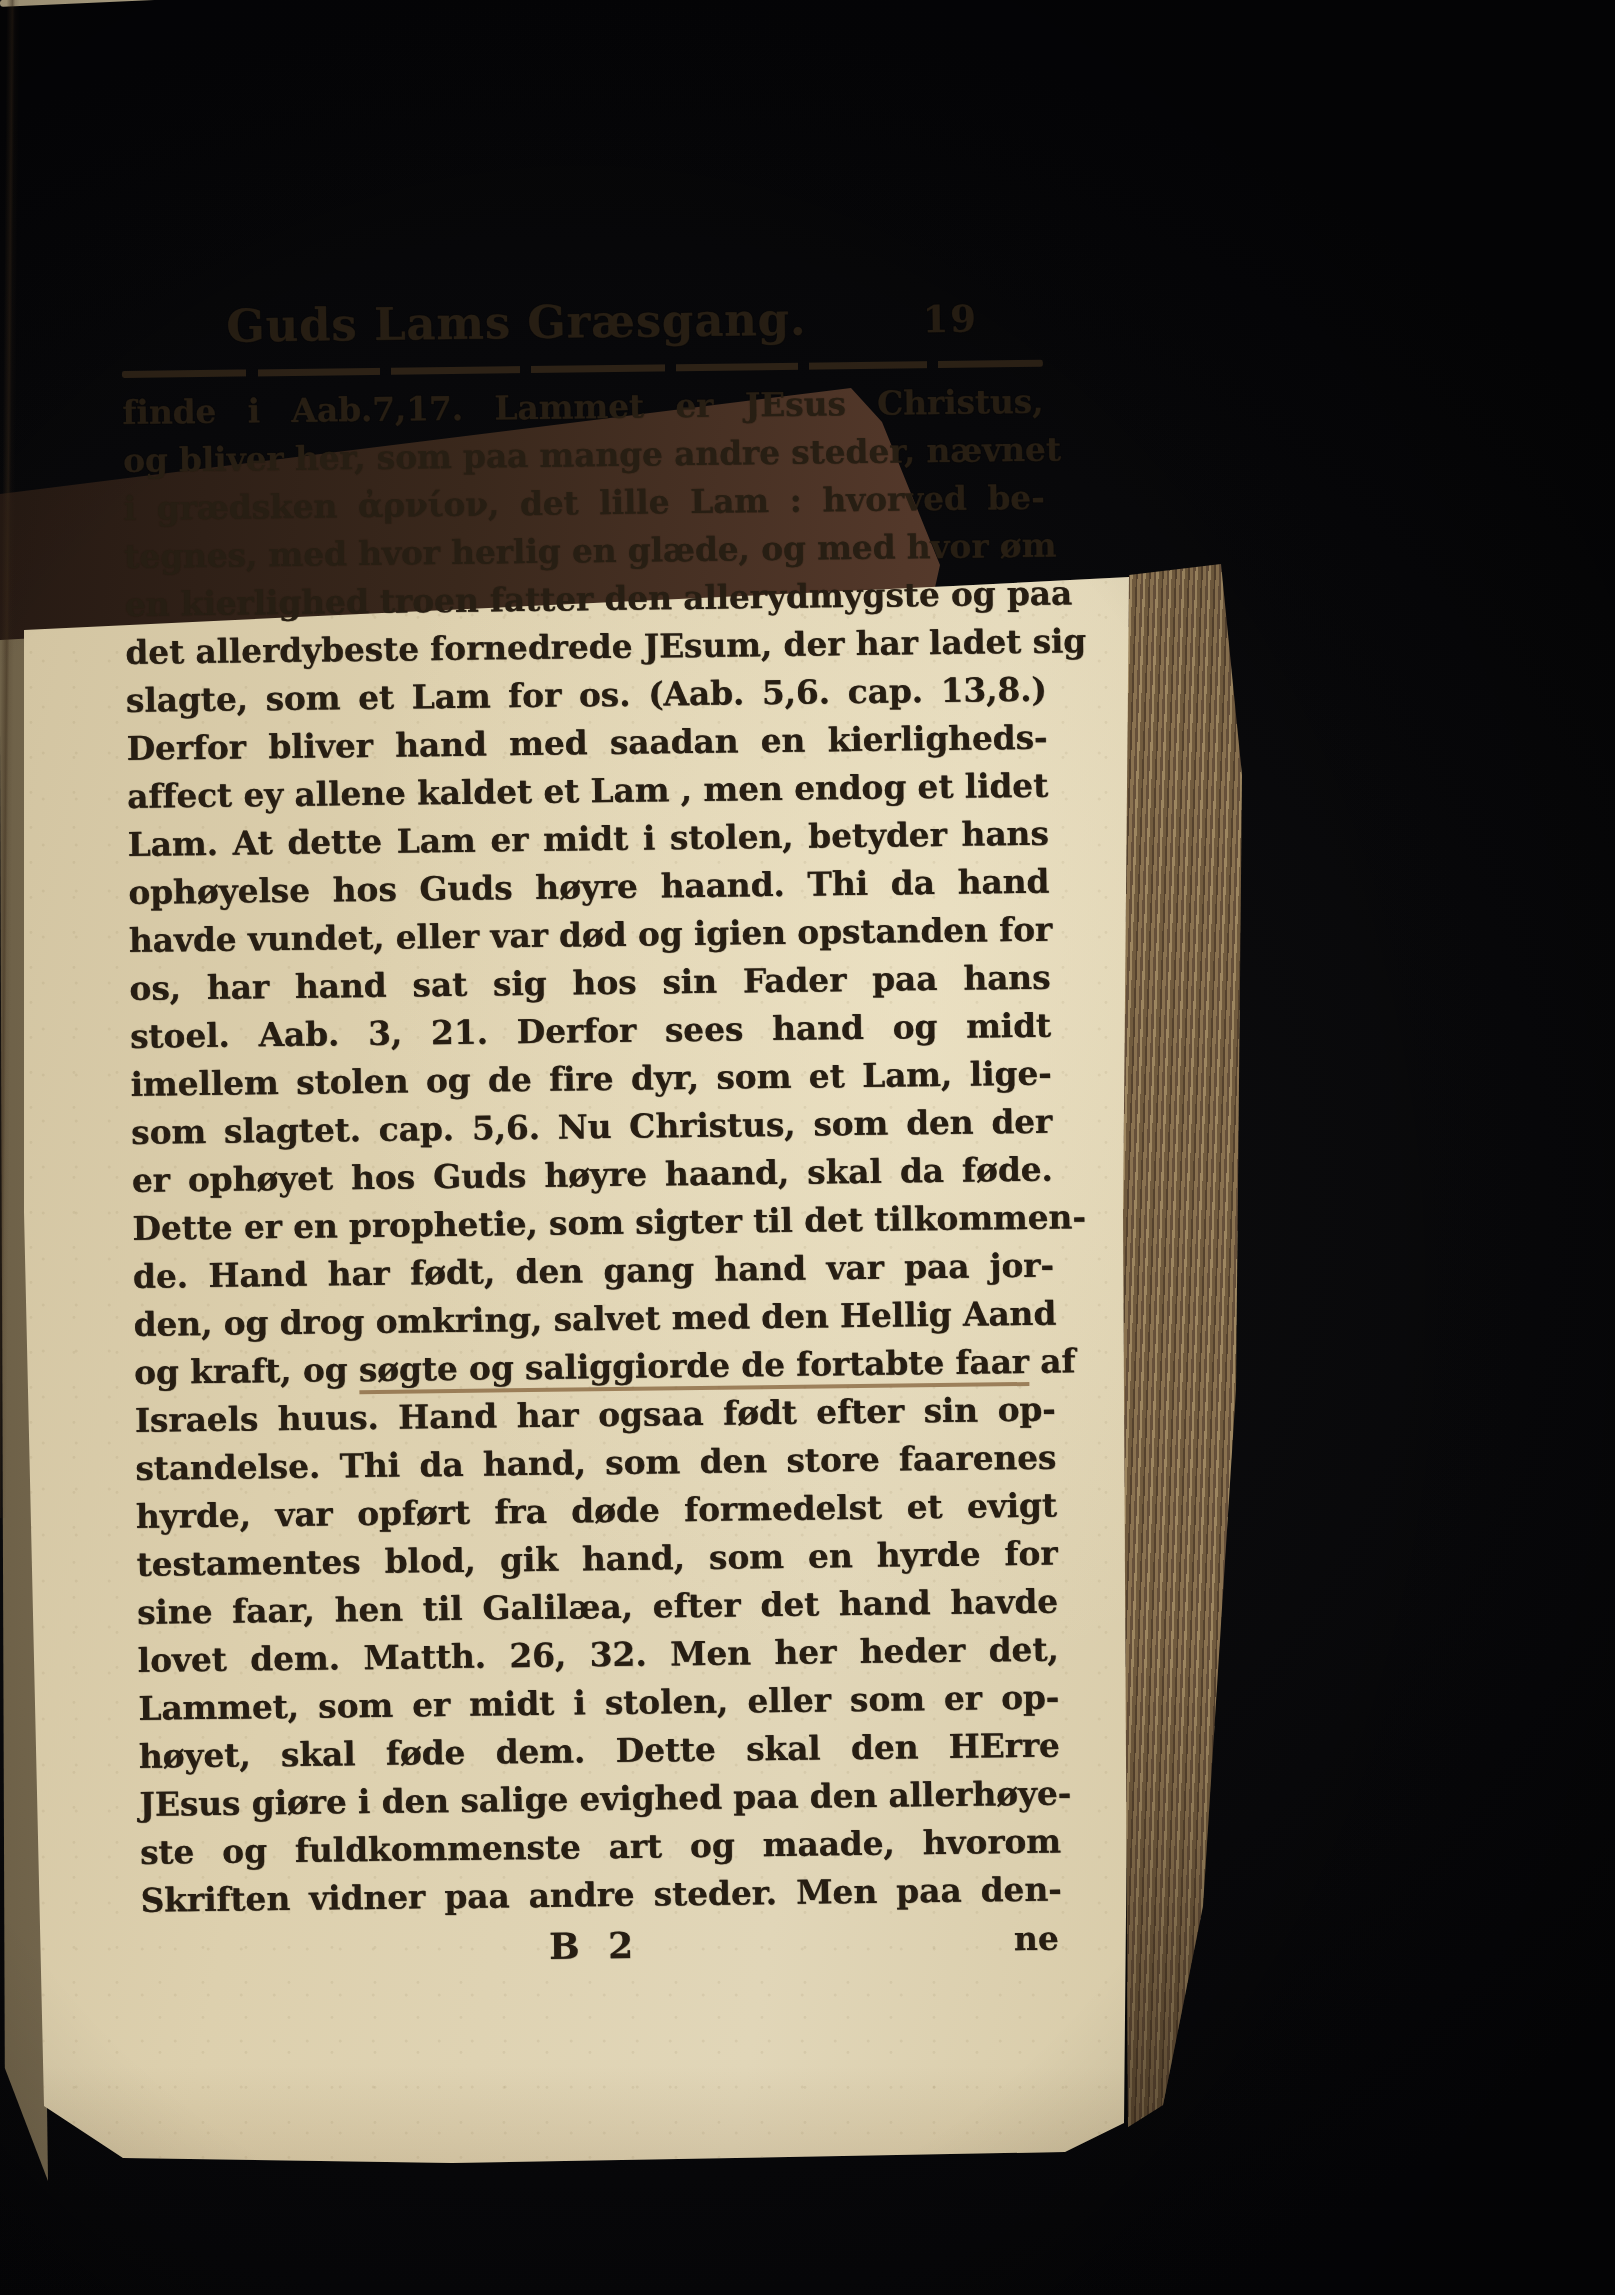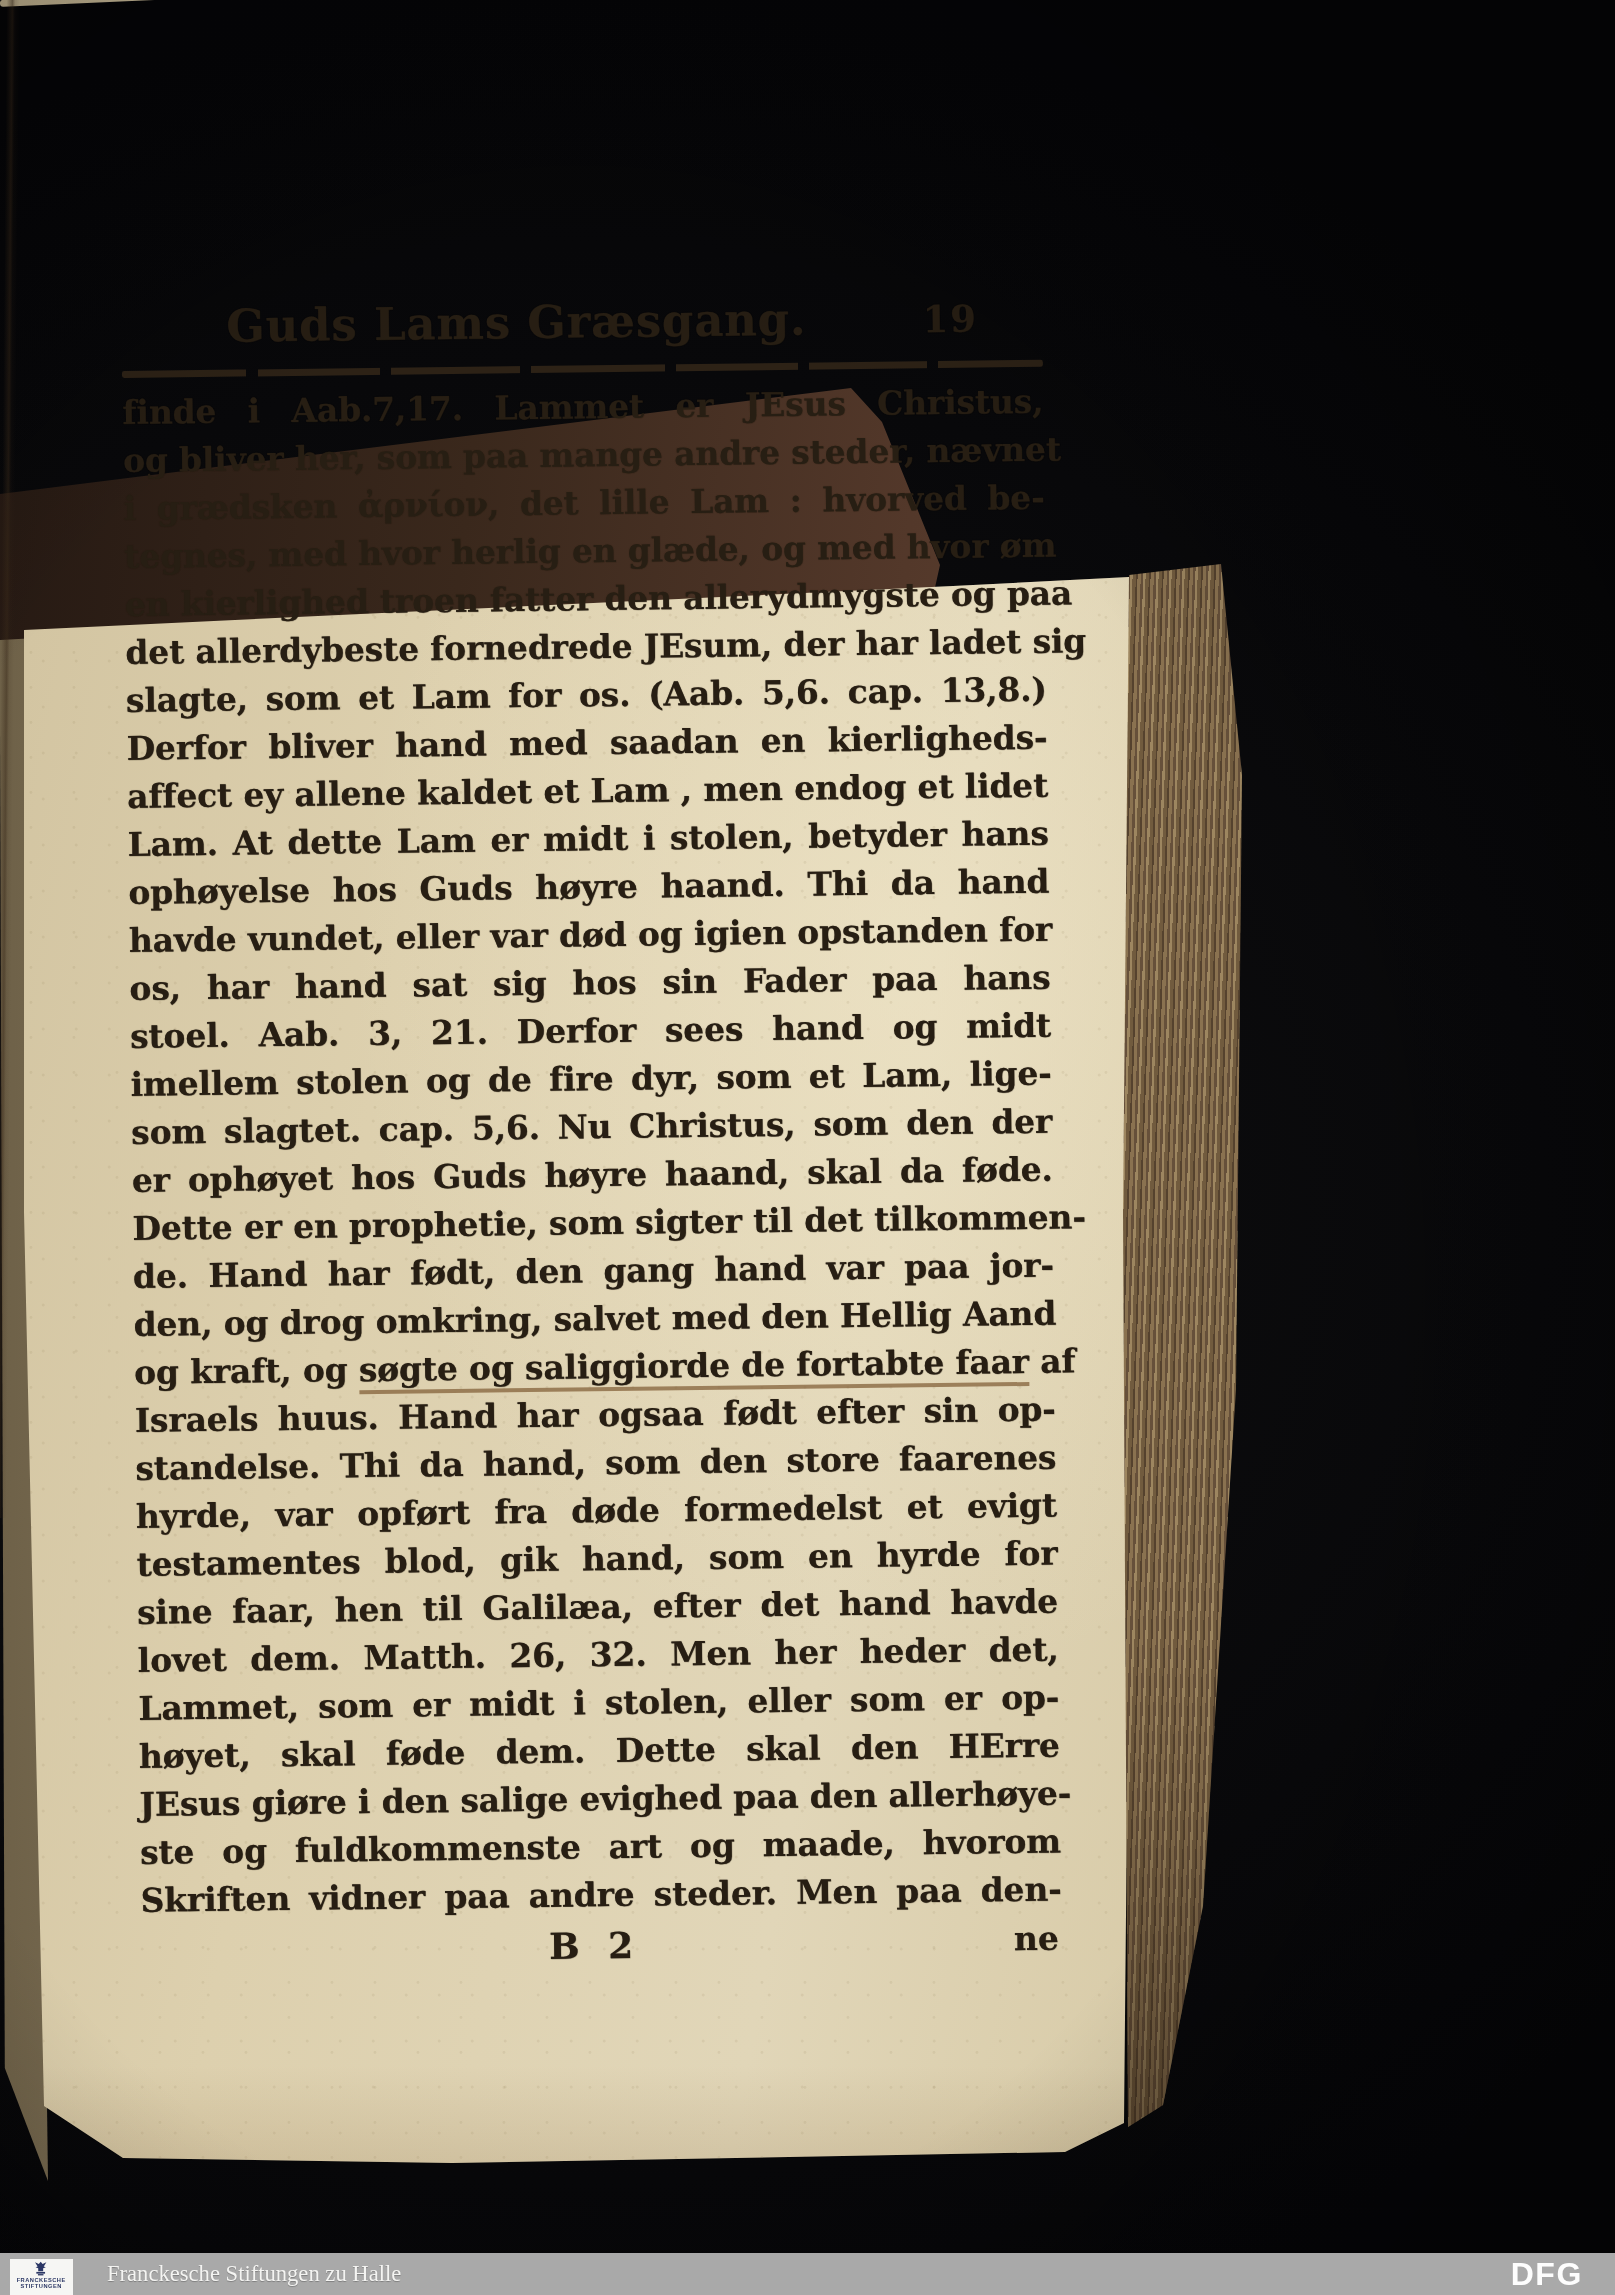--- a/index.html
+++ b/index.html
@@ -145,30 +145,15 @@
     </div>
 
     <div class="sig-row">
       <span class="sig-mark">B 2</span>
       <span class="catchword">ne</span>
     </div>
   </div>
 
   <div class="shape vignette"></div>
 
-  <div class="footer-bar">
-    <div class="logo-box">
-      <svg class="logo-glyph" viewBox="0 0 26 22" xmlns="http://www.w3.org/2000/svg">
-        <path d="M13 1 L15.6 4.2 L20.8 1.8 L17.2 7.4 L20 8.6 L16.4 10 L16.4 14 L9.6 14 L9.6 10 L6 8.6 L8.8 7.4 L5.2 1.8 L10.4 4.2 Z"></path>
-        <rect x="7" y="15" width="12" height="2.4"></rect>
-        <rect x="9.2" y="18" width="7.6" height="1.8"></rect>
-      </svg>
-      <div class="logo-caption">
-        <div>FRANCKESCHE</div>
-        <div>STIFTUNGEN</div>
-      </div>
-    </div>
-    <span class="library-label">Franckesche Stiftungen zu Halle</span>
-    <span class="dfg-label">DFG</span>
-  </div>
 
 </div>
 
 
 </body></html>

